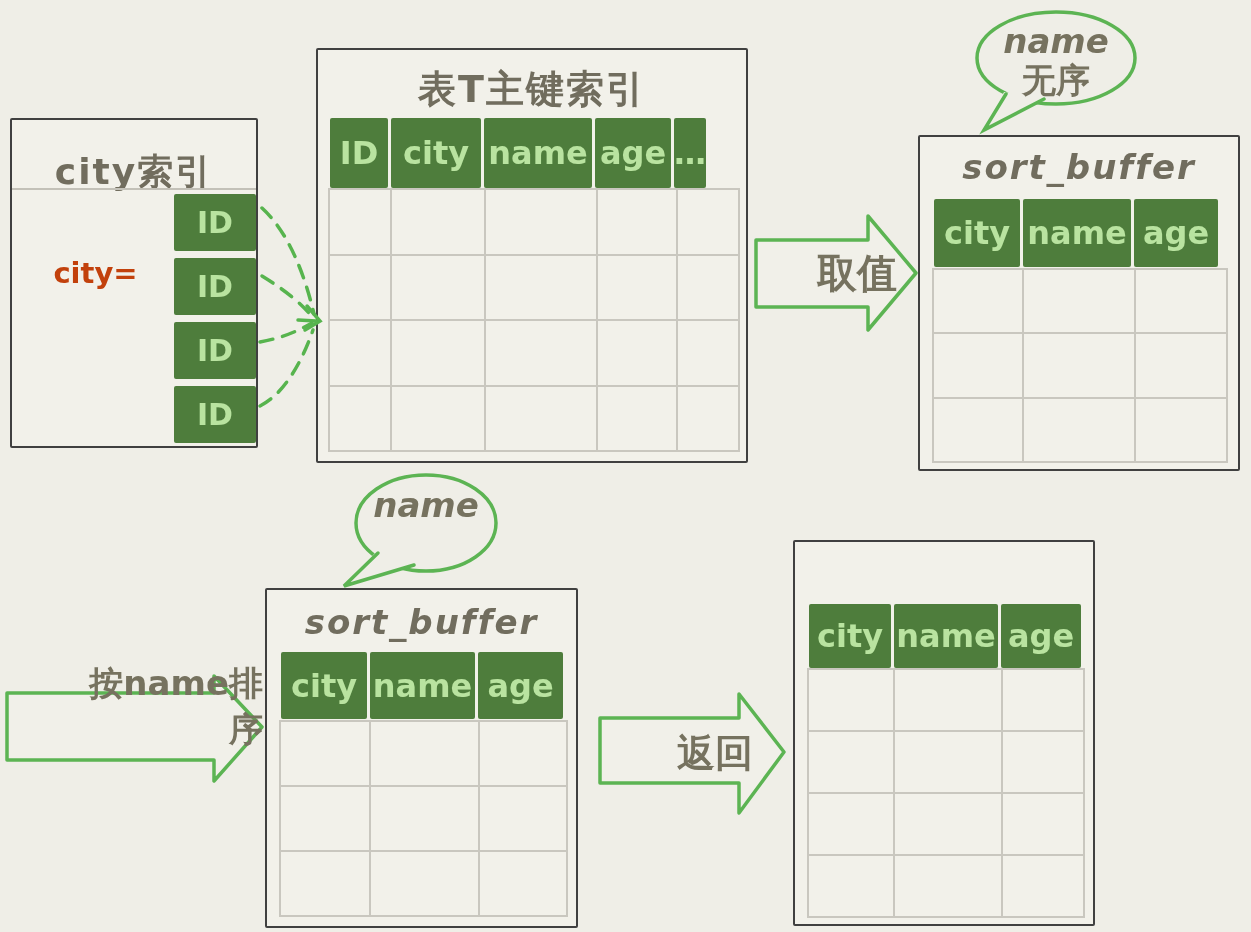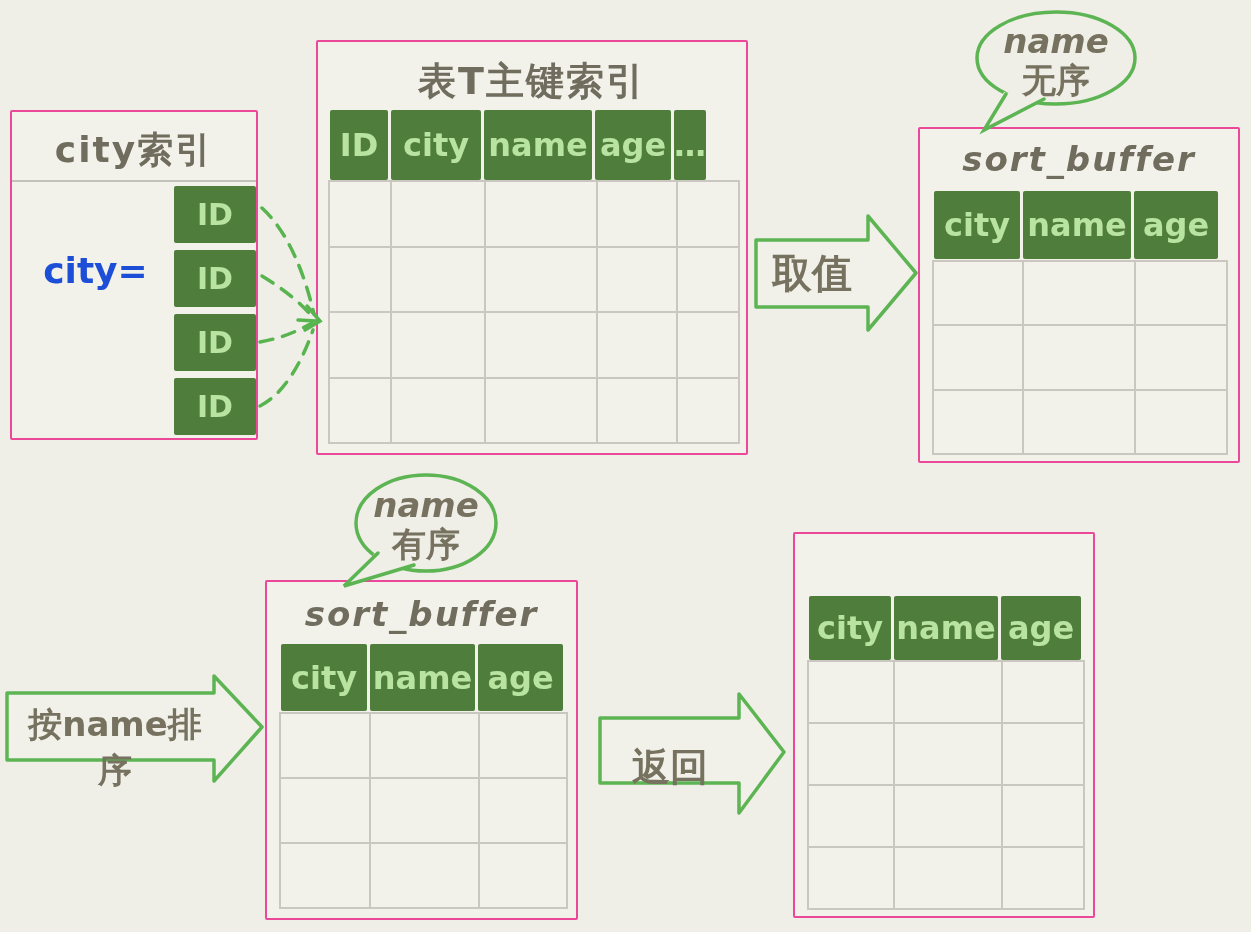--- a/index.html
+++ b/index.html
@@ -10,23 +10,24 @@
   .canvas{
     position:relative;
     width:1251px;height:932px;
     background:#efeee7;
     overflow:hidden;
   }
   
   .tbox{
     position:absolute;
     background:#f2f1ea;
-    border:2px solid #ec4899;
+    border:2px solid #404040;
     border-radius:2px;
     box-sizing:border-box;
+    margin-top:8px;
   }
   .ttitle{
     position:absolute;left:0;right:0;
     text-align:center;
     color:#716d5e;
     font-weight:700;
     letter-spacing:2px;
   }
   .hrow{
     position:absolute;
@@ -44,46 +45,47 @@
   .grid{
     position:absolute;
     display:grid;
     gap:2px;
     background:#c9c7bf;
     border:2px solid #c9c7bf;
     box-sizing:border-box;
   }
   .grid > div{background:#f2f1ea;}
   
-  #city-index .ttitle{top:14px;font-size:36px;}
+  #city-index .ttitle{top:28px;font-size:36px;}
   #city-index .titlesep{
     position:absolute;left:0;right:0;top:68px;
     border-bottom:2px solid #c3c1b8;
   }
   .cond{
     position:absolute;left:6px;top:132px;width:155px;
-    text-align:center;color:#1d4ed8;
-    font-size:36px;font-weight:700;line-height:1.5;
+    text-align:center;color:#c2410c;
+    font-size:29px;font-weight:700;line-height:1.5;
   }
   .idcol{
     position:absolute;left:162px;top:74px;
   }
   .idcell{
     width:82px;height:57px;margin-bottom:7px;
     background:#4e7d3c;color:#b9e3a0;
     display:flex;align-items:center;justify-content:center;
     font-size:30px;font-weight:700;
     border-radius:2px;
   }
   
   .alabel{
     position:absolute;
     text-align:center;
     color:#76725f;
     font-weight:700;
+    padding-left:45px;
   }
   .bubble-label{
     position:absolute;
     text-align:center;
     color:#76725f;
     font-weight:700;
     line-height:1.15;
   }
   .bubble-label .l1{font-size:34px;font-style:italic;}
   .bubble-label .l2{font-size:34px;text-align:center;}
@@ -232,25 +234,24 @@
     </g>
 
     <g>
       <ellipse cx="426" cy="523" rx="70" ry="48" fill="#efeee7" stroke="#5cb453" stroke-width="3.5"></ellipse>
       <polygon points="376,552 344,586 414,564" fill="#efeee7"></polygon>
       <path d="M378,553 L344,586 L414,565" fill="none" stroke="#5cb453" stroke-width="3.5" stroke-linecap="round"></path>
     </g>
   </svg>
 
   <div class="alabel" style="left:756px;top:246px;width:112px;font-size:40px;">取值</div>
-  <div class="alabel" style="left:12px;top:702px;width:206px;font-size:34px;">按name排序</div>
-  <div class="alabel" style="left:600px;top:728px;width:140px;font-size:38px;margin-top:14px;">返回</div>
+  <div class="alabel" style="left:12px;top:661px;width:206px;font-size:34px;text-align:right;">按name排序</div>
+  <div class="alabel" style="left:600px;top:728px;width:140px;font-size:38px;">返回</div>
 
   <div class="bubble-label" style="left:976px;top:22px;width:160px;">
     <div class="l1">name</div>
     <div class="l2">无序</div>
   </div>
   <div class="bubble-label" style="left:356px;top:486px;width:140px;">
     <div class="l1">name</div>
-    <div class="l2">有序</div>
   </div>
 
 </div>
 
 </body></html>

